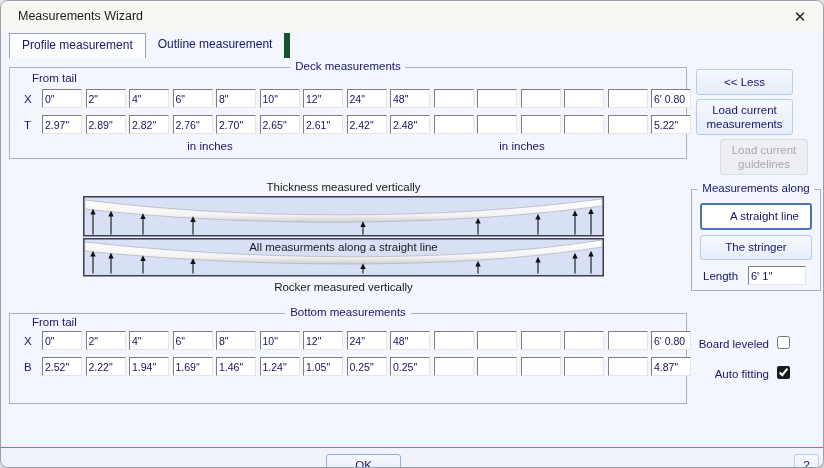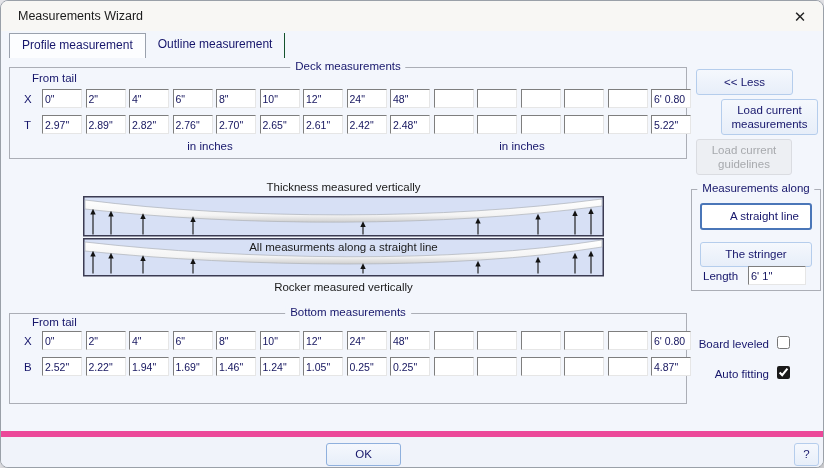--- a/index.html
+++ b/index.html
@@ -9,21 +9,21 @@
   .dialog { position:relative; width:824px; height:468px; background:#f3f6fc;
             border:1px solid #9aa0a8; border-radius:8px; overflow:hidden;
             box-shadow:3px 5px 12px rgba(0,0,0,.22); }
 
   .titlebar { position:absolute; left:0; top:0; right:0; height:30px; background:#f8f7f4; }
   .title { position:absolute; left:17px; top:8px; font-size:12.5px; color:#1b1b1b; }
   .close-btn { position:absolute; right:8px; top:4px; width:30px; height:23px; text-align:center;
                line-height:23px; font-size:15px; color:#222; cursor:pointer; }
 
   .tabs { position:absolute; left:8px; top:32px; height:25px; display:flex; }
-  .tab { padding:4px 12px 3px; font-size:12px; color:#16166b; border-right:1px solid #14532d;
+  .tab { padding:4px 12px 3px; font-size:12px; color:#16166b; border-right:6px solid #14532d;
          white-space:nowrap; }
   .tab.active { background:#fcfdff; border:1px solid #9aa1ad; border-bottom:none; }
 
   .groupbox { position:absolute; border:1px solid #abaeb6; }
   .group-label { position:absolute; top:-8px; left:50%; transform:translateX(-50%);
                  background:#f3f6fc; padding:0 5px; font-size:11.5px; color:#16166b; white-space:nowrap; }
   .navy-label { font-size:11.5px; color:#16166b; position:absolute; white-space:nowrap; }
   .black-label { font-size:11.5px; color:#1a1a1a; position:absolute; white-space:nowrap; }
 
   .mrow { position:absolute; left:14px; display:flex; align-items:center; }
@@ -38,22 +38,22 @@
          cursor:pointer; font-family:"Liberation Sans",sans-serif; line-height:1.25; }
   .btn.sel2 { background:#fff; border:2px solid #4a76b8;padding-left:17px; }
   .btn:disabled, .btn.disabled { background:#edeff3; border:1px solid #dadce1; color:#a7a9ad; cursor:default; }
 
   .diagram-svg { position:absolute; left:82px; top:195px; }
   .mid-label { position:absolute; left:82px; width:521px; text-align:center; font-size:11.5px;
                color:#1a1a1a; pointer-events:none; }
 
   .chk { position:absolute; width:13px; height:13px; accent-color:#1a1a1a; }
 
-  .footer { position:absolute; left:0; right:0; bottom:0; height:36px; background:#f0f3fa;
-            border-top:6px solid #ec4899; }
+  .footer { position:absolute; left:0; right:0; bottom:0; height:20px; background:#f0f3fa;
+            border-top:1px solid #ec4899; }
   .footer .btn { top:6px; height:23px; }
 </style>
 </head>
 <body>
 
 <div class="dialog">
 
   <div class="titlebar">
     <span class="title">Measurements Wizard</span>
     <span class="close-btn">✕</span>
@@ -105,22 +105,22 @@
           <input type="text" class="mfield" style="">
           <input type="text" class="mfield" style="">
           <input type="text" class="mfield" value="5.22&quot;" style="">
         </div>
     </div>
     <span class="navy-label" style="left:150px; width:100px; text-align:center; top:72px;">in inches</span>
     <span class="navy-label" style="left:462px; width:100px; text-align:center; top:72px;">in inches</span>
   </div>
 
   <button class="btn" style="left:695px; top:68px; width:97px; height:26px;">&lt;&lt; Less</button>
-  <button class="btn" style="left:720px; top:98px; width:97px; height:36px;">Load current measurements</button>
-  <button class="btn disabled" disabled="" style="left:695px; top:138px; width:96px; height:36px;">Load current guidelines</button>
+  <button class="btn" style="left:695px; top:98px; width:97px; height:36px;">Load current measurements</button>
+  <button class="btn disabled" disabled="" style="left:719px; top:138px; width:88px; height:36px;">Load current guidelines</button>
 
   <span class="black-label" style="left:82px; width:521px; text-align:center; top:180px; position:absolute;">Thickness measured vertically</span>
 
   <svg class="diagram-svg" width="521" height="81" viewBox="0 0 521 81">
     <defs>
       <linearGradient id="bandGrad" x1="0" y1="0" x2="0" y2="1">
         <stop offset="0%" stop-color="#ffffff"></stop>
         <stop offset="70%" stop-color="#f4f4f4"></stop>
         <stop offset="100%" stop-color="#cfcfcf"></stop>
       </linearGradient>
@@ -172,21 +172,21 @@
         <polygon points="505.3,60.5 510.7,60.5 508,54.8" fill="#121212"></polygon>
       </g>
   </svg>
 
   <span class="mid-label" style="top:240px;">All measurments along a straight line</span>
   <span class="black-label" style="left:82px; width:521px; text-align:center; top:280px; position:absolute;">Rocker measured vertically</span>
 
   <div class="groupbox" style="left:690px; top:188px; width:130px; height:102px;text-decoration:underline;">
     <span class="group-label">Measurements along</span>
     <button class="btn sel2" style="left:8px; top:13px; width:112px; height:27px;">A straight line</button>
-    <button class="btn" style="left:8px; top:52px; width:112px; height:25px;">The stringer</button>
+    <button class="btn" style="left:8px; top:45px; width:112px; height:25px;">The stringer</button>
     <span class="navy-label" style="left:11px; top:80px;">Length</span>
     <input class="mfield" style="position: absolute; left: 56px; top: 76px; width: 58px; font-size: 11px;" value="6' 1&quot;">
   </div>
 
   <div class="groupbox" style="left:8px; top:312px; width:678px; height:91px;padding-left:40px;">
     <span class="group-label">Bottom measurements</span>
     <span class="navy-label" style="left:22px; top:2px;">From tail</span>
     <div class="mrow" style="top:17px;">
       <span class="rowlab">X</span>
       <div class="fields">

